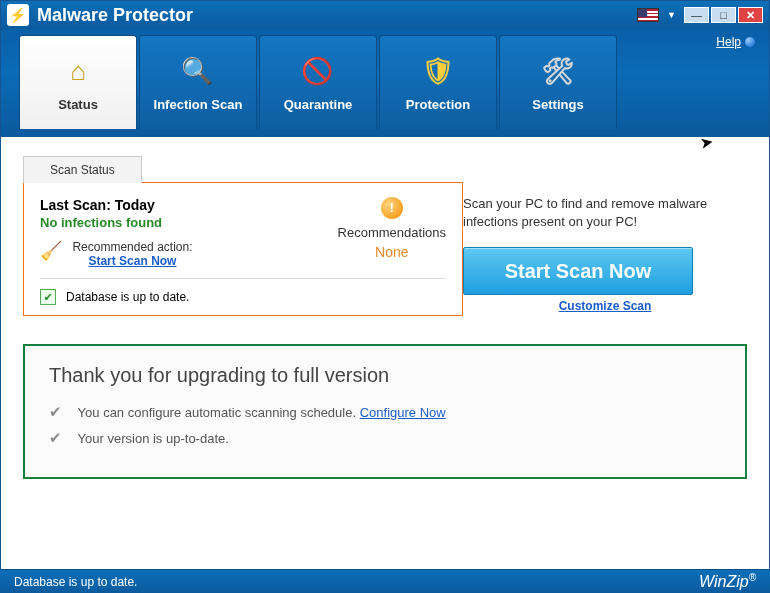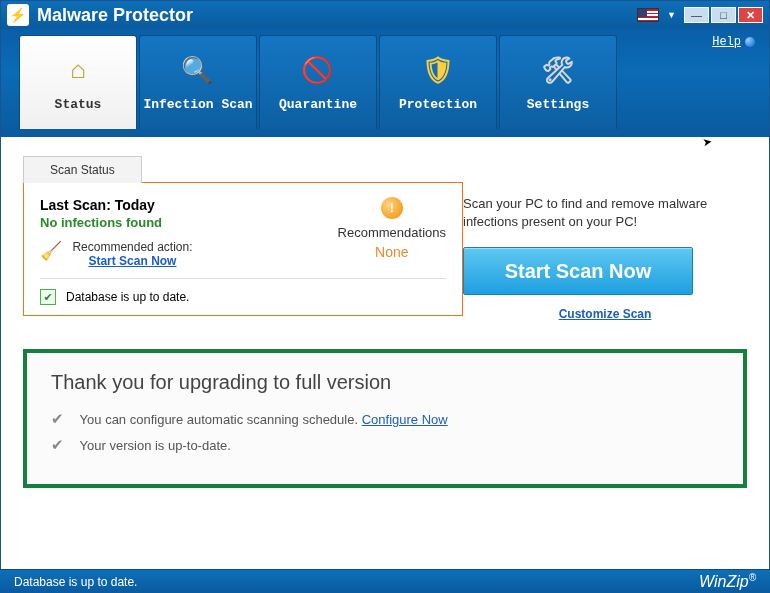--- a/index.html
+++ b/index.html
@@ -8,21 +8,21 @@
 .titlebar { height:28px; background:linear-gradient(to bottom,#0d6fb8,#0a5a9e); display:flex; align-items:center; padding:0 6px; color:#fff; }
 .titlebar .app-icon { width:22px; height:22px; background:#fff; border-radius:3px; display:flex; align-items:center; justify-content:center; margin-right:8px; font-size:14px; color:#0a5a9e; }
 .titlebar .title { font-size:18px; font-weight:600; color:#fff; }
 .titlebar .spacer { flex:1; }
 .titlebar .flag { width:22px; height:14px; margin-right:8px; background:linear-gradient(to bottom,#b22234 0%,#b22234 15%,#fff 15%,#fff 30%,#b22234 30%,#b22234 45%,#fff 45%,#fff 60%,#b22234 60%,#b22234 75%,#fff 75%,#fff 90%,#b22234 90%); position:relative; border:1px solid #333;}
 .titlebar .flag::before{content:"";position:absolute;top:0;left:0;width:9px;height:8px;background:#3c3b6e;}
 .titlebar .flag-drop{color:#fff;margin-right:6px;font-size:9px;}
 .winbtn { width:25px; height:16px; border:1px solid #fff; margin-left:2px; display:flex; align-items:center; justify-content:center; font-size:11px; background:#c9ddf0; color:#333; }
 .winbtn.close { background:#e04343; color:#fff; border-color:#fff; font-weight:bold;}
 
-.header-band { height:108px; background:linear-gradient(to bottom,#0a5fa8,#0b6bb6 40%,#0a5a9e); position:relative;font-family:Liberation Mono, monospace; }
+.header-band { height:108px; background:linear-gradient(to bottom,#0a5fa8,#0b6bb6 40%,#0a5a9e); position:relative; }
 .help-row { position:absolute; top:6px; right:14px; color:#fff; font-size:12px; display:flex; align-items:center; gap:4px;}
 .help-row .dot{width:10px;height:10px;border-radius:50%;background:radial-gradient(circle at 30% 30%,#9cf,#06c);}
 
 .tabs { display:flex; padding-left:18px; padding-top:6px; gap:2px; }
 .tab { width:118px; height:94px; border:1px solid #0a4d85; border-bottom:none; border-radius:3px 3px 0 0; background:linear-gradient(to bottom,#1476c3,#0d5fa2); color:#fff; display:flex; flex-direction:column; align-items:center; justify-content:center; gap:8px; font-size:13px; font-weight:600; cursor:pointer;}
 .tab.active { background:linear-gradient(to bottom,#fff,#f0f0f0); color:#333; }
 .tab .icon { width:36px; height:36px; display:flex; align-items:center; justify-content:center; font-size:26px;}
 
 .content { padding:18px 22px 0 22px; background:#fff; }
 .cols { display:flex; }
@@ -41,24 +41,24 @@
 .divider{border:none;border-top:1px solid #ddd;margin:10px 0;}
 .rec-action { display:flex; align-items:flex-start; gap:10px; margin-top:10px;}
 .broom { font-size:18px;}
 .rec-text { font-size:12px; color:#333;text-align:center;}
 .rec-text a { color:#1a5cc9; text-decoration:underline; font-weight:600;}
 .db-row{display:flex;align-items:center;gap:10px;margin-top:4px;}
 .db-check{width:16px;height:16px;border:1px solid #5a5;background:#eaffea;display:flex;align-items:center;justify-content:center;color:#2a8a2a;font-size:11px;}
 
 .promo { font-size:13px; color:#333; line-height:1.4; margin-bottom:16px;}
 .bigbtn { width:230px; height:48px; background:linear-gradient(to bottom,#5ec8f2,#1e9fe0); border:1px solid #1a7fb8; color:#fff; font-size:20px; font-weight:600; display:flex;align-items:center;justify-content:center; border-radius:2px; box-shadow:inset 0 1px 0 rgba(255,255,255,.4); cursor:pointer;}
-.customize { text-align:center; margin-top:12px;}
+.customize { text-align:center; margin-top:4px;}
 .customize a{ color:#1a5cc9; text-decoration:underline; font-weight:600; font-size:12px;}
 
-.upgrade-box { margin-top:28px; border:4px solid #15803d; background:#fbfbfb; padding:18px 24px 22px 24px;}
+.upgrade-box { margin-top:28px; border:2px solid #15803d; background:#fbfbfb; padding:18px 24px 22px 24px;}
 .upgrade-box h2{ font-size:20px; font-weight:400; color:#444; margin-bottom:16px;}
 .up-row{ display:flex; align-items:center; gap:16px; color:#555; font-size:13px; margin:8px 0;}
 .up-row .chk{ color:#888; font-size:15px;}
 .up-row a{ color:#1a5cc9; text-decoration:underline; }
 
 .statusbar { position:absolute; bottom:0; left:0; right:0; height:24px; background:linear-gradient(to bottom,#0d6fb8,#0a5a9e); color:#fff; display:flex; align-items:center; padding:0 14px; font-size:12px; border-top:1px solid #0a4d85;}
 .statusbar .sp{flex:1;}
 .statusbar .brand{font-size:16px;font-style:italic;font-weight:400;}
 .statusbar .reg{font-size:10px;vertical-align:super;}
 

